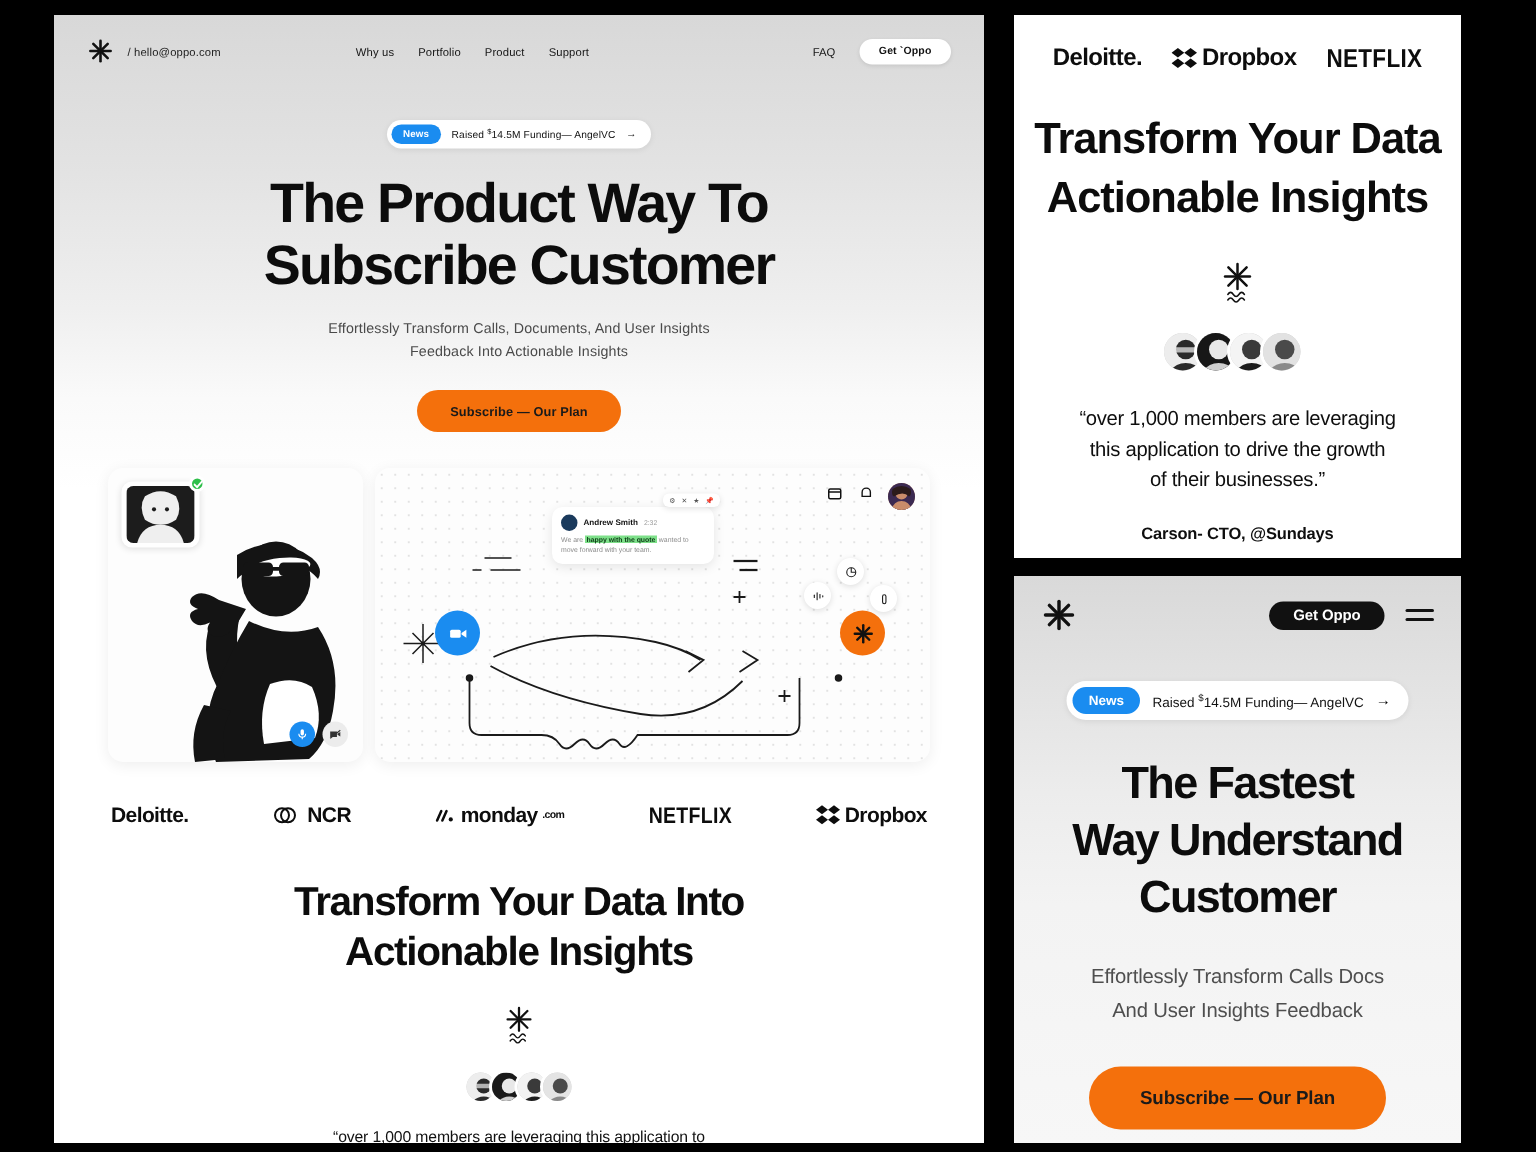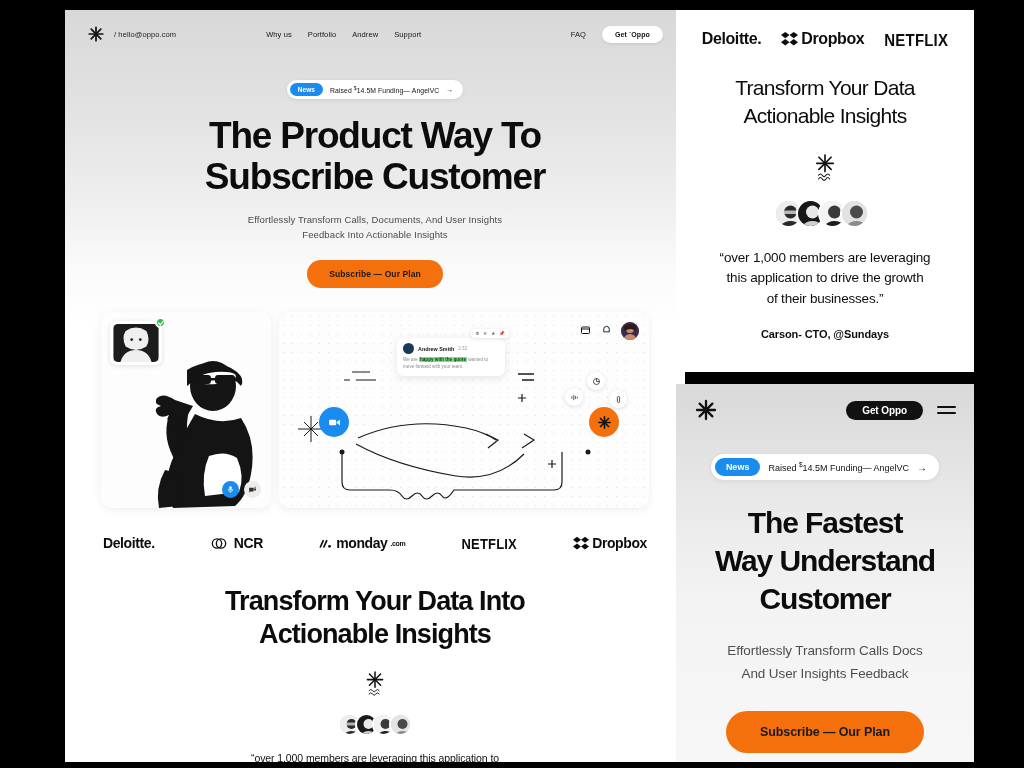--- a/index.html
+++ b/index.html
@@ -6,21 +6,21 @@
   html, body {
     width: 1024px; height: 768px;
     background: #000;
     font-family: "Liberation Sans", sans-serif;
     overflow: hidden;
   }
   .stage { position: relative; width: 1024px; height: 768px; background:#000; }
 
   
   .desktop {
-    position: absolute; left: 65px; top: 10px;
+    position: absolute; left: 36px; top: 10px;
     width: 620px; height: 752px;
     background: linear-gradient(180deg,#d8d8d8 0%,#e3e3e3 14%,#efefef 26%,#fafafa 34%,#fff 42%,#fff 100%);
     overflow: hidden;
   }
   
   .dnav { display:flex; align-items:center; height:48px; padding:0 22px; }
   .brandmark { width:18px; height:18px; flex:0 0 18px; }
   .brandmark svg { display:block; }
   .demail { font-size:7.5px; color:#1d1d1d; margin-left:9px; letter-spacing:.1px; }
   .dnav-links { display:flex; gap:16px; margin-left:90px; }
@@ -157,21 +157,21 @@
   
   .rtop {
     position:absolute; left:676px; top:10px; width:298px; height:362px;
     background:#fff; overflow:hidden; text-align:center;
   }
   .rtop .logorow2 {
     display:flex; align-items:center; justify-content:center; gap:20px;
     padding-top:20px;
   }
   .rtop .logo { font-size:16px; }
-  .rtop h2 { margin-top:26px; font-size:21px; line-height:1.35; font-weight:400; color:#0c0c0c; letter-spacing:-.7px; }
+  .rtop h2 { margin-top:26px; font-size:29px; line-height:1.35; font-weight:700; color:#0c0c0c; letter-spacing:-.7px; }
   .rtop .starmark { margin-top:22px; }
   .rtop .avatars { margin-top:18px; }
   .rtop .av { width:29px; height:29px; margin-left:-7px; }
   .rquote { margin-top:20px; padding:0 36px; font-size:13.5px; line-height:1.52; color:#0e0e0e; letter-spacing:-.2px; }
   .rattr { margin-top:19px; font-size:11px; font-weight:700; color:#0e0e0e; letter-spacing:-.1px; }
 
   
   .rbot {
     position:absolute; left:676px; top:384px; width:298px; height:378px;
     background:linear-gradient(180deg,#d9d9d9 0%,#e2e2e2 18%,#ececec 38%,#f3f3f3 58%,#f7f7f7 100%);
@@ -223,21 +223,21 @@
               <line x1="3" y1="12" x2="21" y2="12"></line>
         <line x1="5.6" y1="5.6" x2="18.4" y2="18.4"></line>
               <line x1="18.4" y1="5.6" x2="5.6" y2="18.4"></line>
             </g>
           </svg>
       </span>
       <span class="demail">/ hello@oppo.com</span>
       <nav class="dnav-links">
         <a href="#">Why us</a>
         <a href="#">Portfolio</a>
-        <a href="#">Andrew</a>
+        <a href="#">Product</a>
         <a href="#">Support</a>
       </nav>
       <div class="dnav-right">
         <span class="dfaq">FAQ</span>
         <span class="dcta">Get `Oppo</span>
       </div>
     </div>
 
     <div class="newsrow">
       <div class="newspill">

